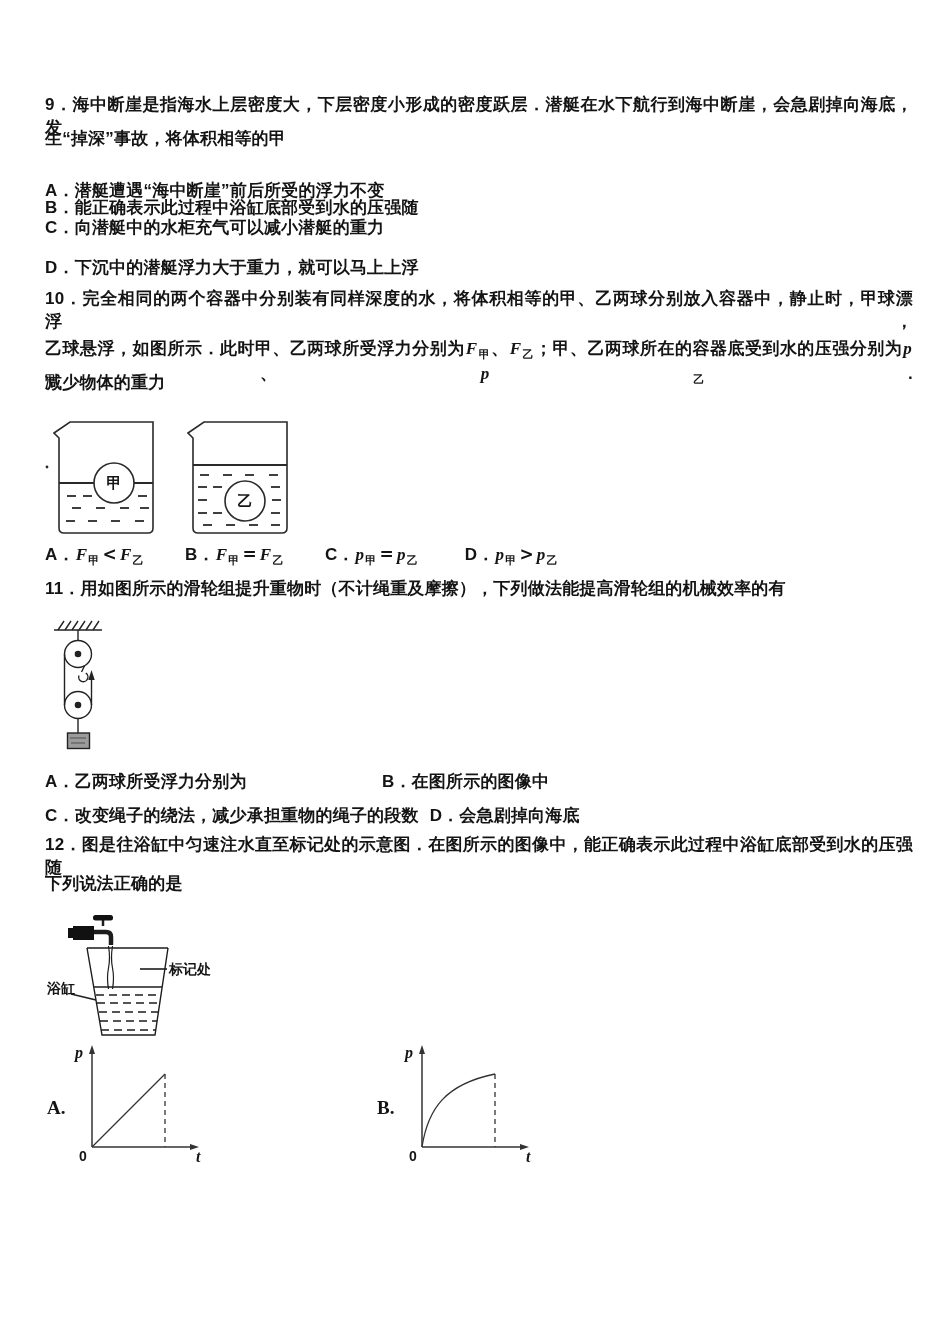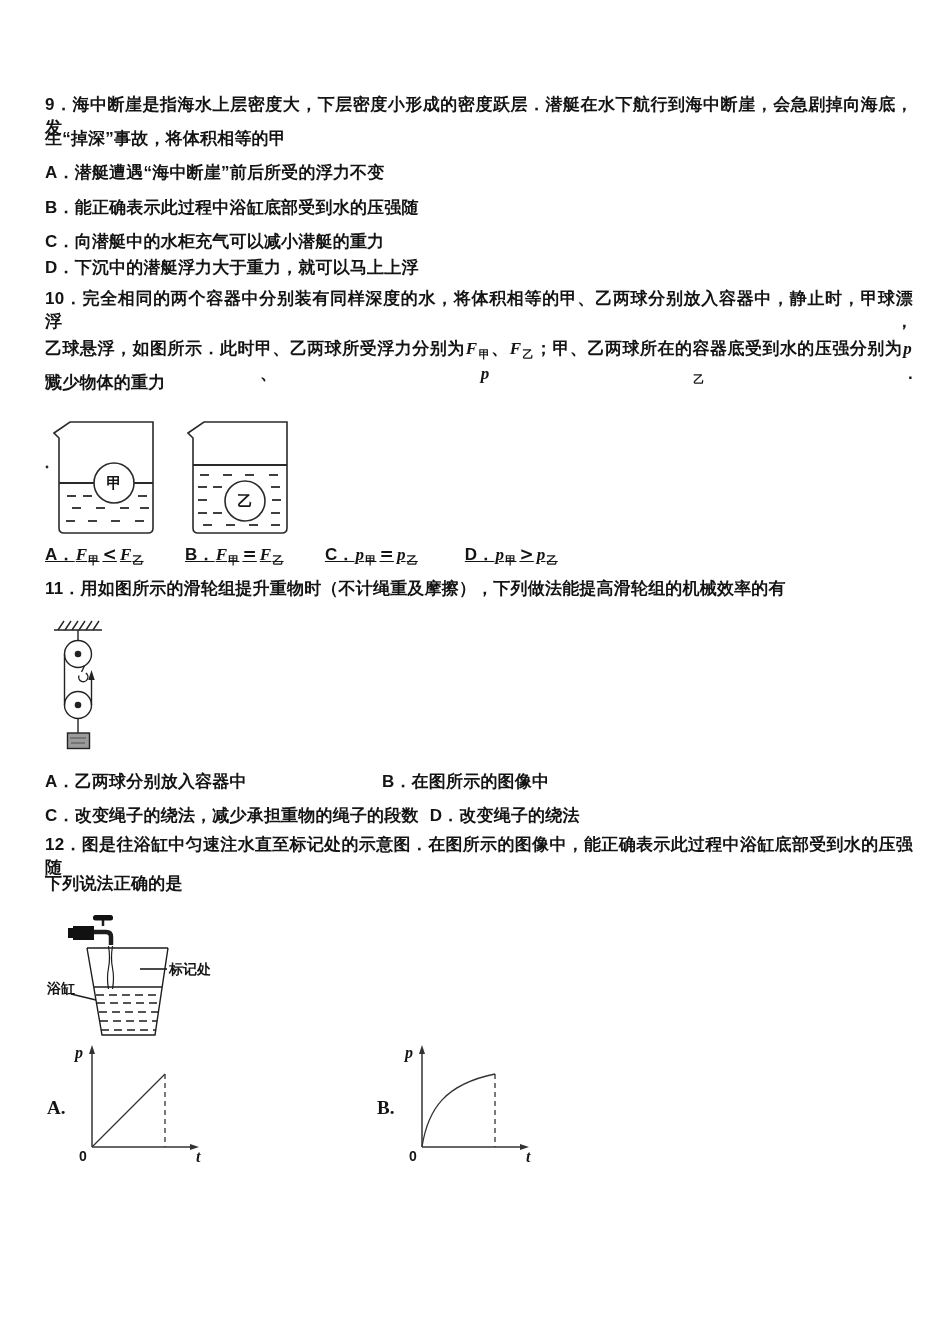--- a/index.html
+++ b/index.html
@@ -8,39 +8,39 @@
     font-family:"Liberation Sans",sans-serif;font-weight:bold;color:#141414;
     overflow:hidden;
   }
   .abs{position:absolute;}
   .tline{position:absolute;left:45px;font-size:17px;white-space:nowrap;letter-spacing:0.2px;}
   .jline{position:absolute;left:45px;width:868px;font-size:17px;text-align:justify;text-align-last:justify;letter-spacing:0.2px;}
   .seg-txt{}
   .seg-var{font-family:"Liberation Serif",serif;font-style:italic;padding:0 1px;}
   .seg-sub{font-size:11px;vertical-align:-4px;margin-right:1px;}
   .seg-rel{font-family:"DejaVu Sans",sans-serif;padding:0 2px;}
-  .opt10{display:inline-block;width:135px;text-decoration:underline;}
+  .opt10{display:inline-block;width:135px;}
   .opt10:last-child{width:auto;}
   .opt11a{display:inline-block;width:332px;}
   .graph-letter{position:absolute;font-family:"Liberation Serif",serif;font-size:19px;font-weight:bold;}
   svg{position:absolute;overflow:visible;}
   svg text{font-family:"Liberation Sans",sans-serif;font-weight:bold;fill:#141414;}
   .axis-label{font-family:"Liberation Serif",serif;font-style:italic;font-size:16px;}
   .origin-label{font-size:14px;}
   .ball-label{font-size:15px;}
   .fig-label{font-size:14px;}
 </style>
 </head>
 <body>
 
 <div class="jline" style="top:93px">9．海中断崖是指海水上层密度大，下层密度小形成的密度跃层．潜艇在水下航行到海中断崖，会急剧掉向海底，发</div>
 <div class="tline" style="top:127px">生“掉深”事故，将体积相等的甲</div>
-<div class="tline" style="top:161px">A．潜艇遭遇“海中断崖”前后所受的浮力不变</div>
+<div class="tline" style="top:179px">A．潜艇遭遇“海中断崖”前后所受的浮力不变</div>
 <div class="tline" style="top:196px">B．能正确表示此过程中浴缸底部受到水的压强随</div>
-<div class="tline" style="top:230px">C．向潜艇中的水柜充气可以减小潜艇的重力</div>
+<div class="tline" style="top:216px">C．向潜艇中的水柜充气可以减小潜艇的重力</div>
 <div class="tline" style="top:256px">D．下沉中的潜艇浮力大于重力，就可以马上上浮</div>
 
 <div class="jline" style="top:287px">10．完全相同的两个容器中分别装有同样深度的水，将体积相等的甲、乙两球分别放入容器中，静止时，甲球漂浮，</div>
 <div class="jline" style="top:337px"><span class="seg-txt">乙球悬浮，如图所示．此时甲、乙两球所受浮力分别为</span><span class="seg-var">F</span><span class="seg-sub">甲</span><span class="seg-txt">、</span><span class="seg-var">F</span><span class="seg-sub">乙</span><span class="seg-txt">；甲、乙两球所在的容器底受到水的压强分别为</span><span class="seg-var">p</span><span class="seg-sub">甲</span><span class="seg-txt">、</span><span class="seg-var">p</span><span class="seg-sub">乙</span><span class="seg-txt">.</span></div>
 <div class="tline" style="top:371px">减少物体的重力</div>
 
 <svg class="abs" style="left:45px;top:419px" width="245" height="122" viewBox="0 0 245 122">
   <g fill="none" stroke="#2a2a2a" stroke-width="1.6">
 
     <path d="M 9,14 L 25,3 L 108,3 L 108,109 Q 108,114 103,114 L 19,114 Q 14,114 14,109 L 14,19 Z"></path>
@@ -120,26 +120,26 @@
     <line x1="41.5" y1="91" x2="41.5" y2="64"></line>
     <polygon points="38.3,66 44.7,66 41.5,56" fill="#222" stroke="none"></polygon>
     <line x1="28" y1="104.5" x2="28" y2="119"></line>
     <rect x="17.5" y="119" width="22" height="15.5" fill="#9b9b9b"></rect>
     <line x1="20" y1="124" x2="36" y2="124" stroke="#5d5d5d" stroke-width="1.2"></line>
     <line x1="21" y1="129" x2="35" y2="129" stroke="#5d5d5d" stroke-width="1.2"></line>
   </g>
 </svg>
 
 <div class="tline" style="top:770px">
-  <span class="opt11a">A．乙两球分别放入容器中</span>
+  <span class="opt11a">A．乙两球所受浮力分别为</span>
   <span>B．在图所示的图像中</span>
 </div>
 <div class="tline" style="top:804px">
   <span>C．改变绳子的绕法，减少承担重物的绳子的段数</span>
-  <span style="margin-left:6px">D．改变绳子的绕法</span>
+  <span style="margin-left:6px">D．会急剧掉向海底</span>
 </div>
 
 <div class="jline" style="top:833px">12．图是往浴缸中匀速注水直至标记处的示意图．在图所示的图像中，能正确表示此过程中浴缸底部受到水的压强随</div>
 <div class="tline" style="top:872px">下列说法正确的是</div>
 
 <svg class="abs" style="left:45px;top:913px" width="225" height="130" viewBox="0 0 225 130">
   <g fill="none" stroke="#1d1d1d" stroke-width="1.4">
 
     <rect x="28" y="13" width="21" height="14" fill="#111" stroke="none"></rect>
     <rect x="23" y="15" width="5" height="10" fill="#111" stroke="none"></rect>

